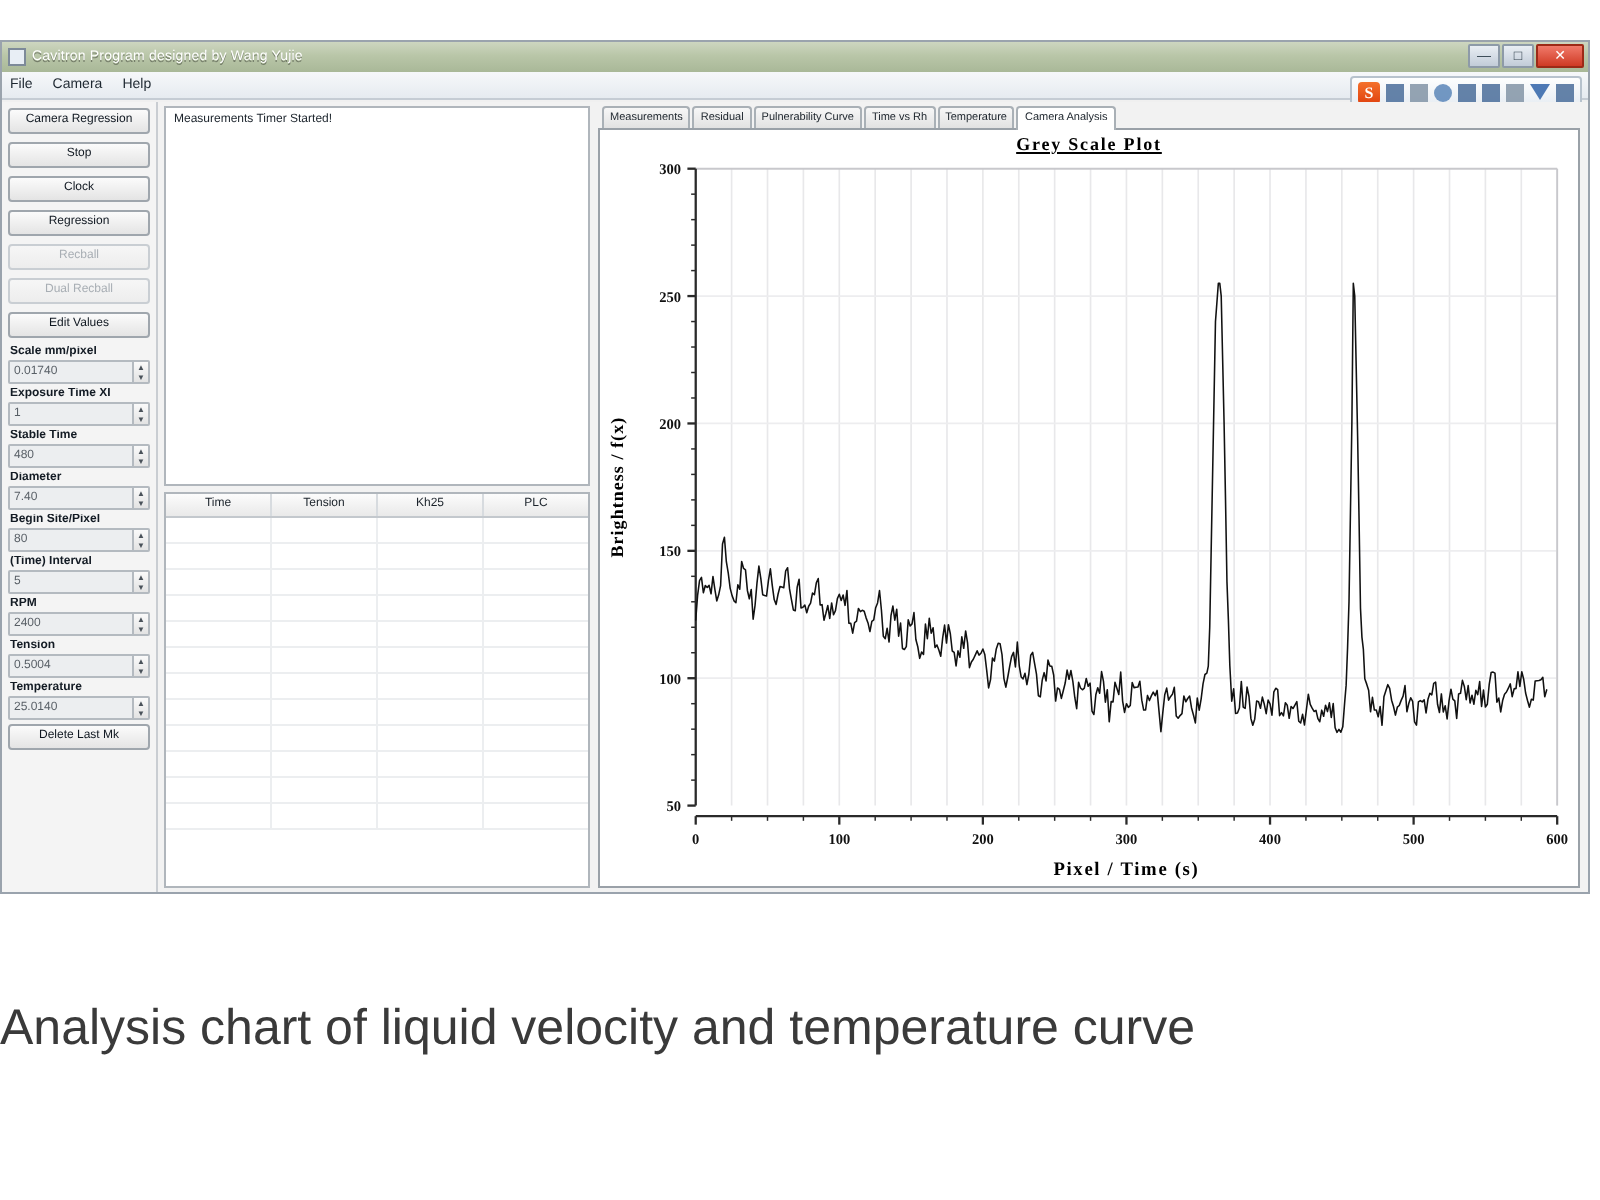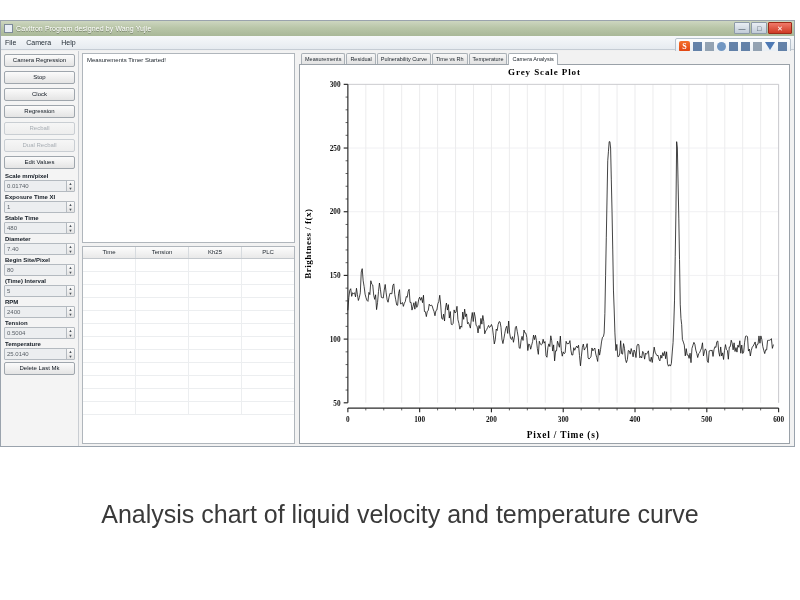--- a/index.html
+++ b/index.html
@@ -300,32 +300,33 @@
   }
   #chart-title {
     text-align: center;
     font-family: "Liberation Serif", serif;
     font-weight: bold;
     font-size: 9px;
     color: #000;
     letter-spacing: .9px;
     padding-top: 2px;
     height: 13px;
+    text-decoration: underline;
   }
   #plot-wrap {
     position: absolute;
     left: 0; right: 0; top: 13px; bottom: 0;
   }
   #plot-svg { display: block; width: 100%; height: 100%; }
 
   
   #caption {
     position: absolute;
     left: 0; right: 0; top: 500px;
-    text-align: center;
+    text-align: left;
     font-size: 25px;
     color: #3a3a3a;
     font-family: "Liberation Sans", sans-serif;
     white-space: nowrap;
   }
 </style>
 </head>
 <body>
 
 <div id="slide">

